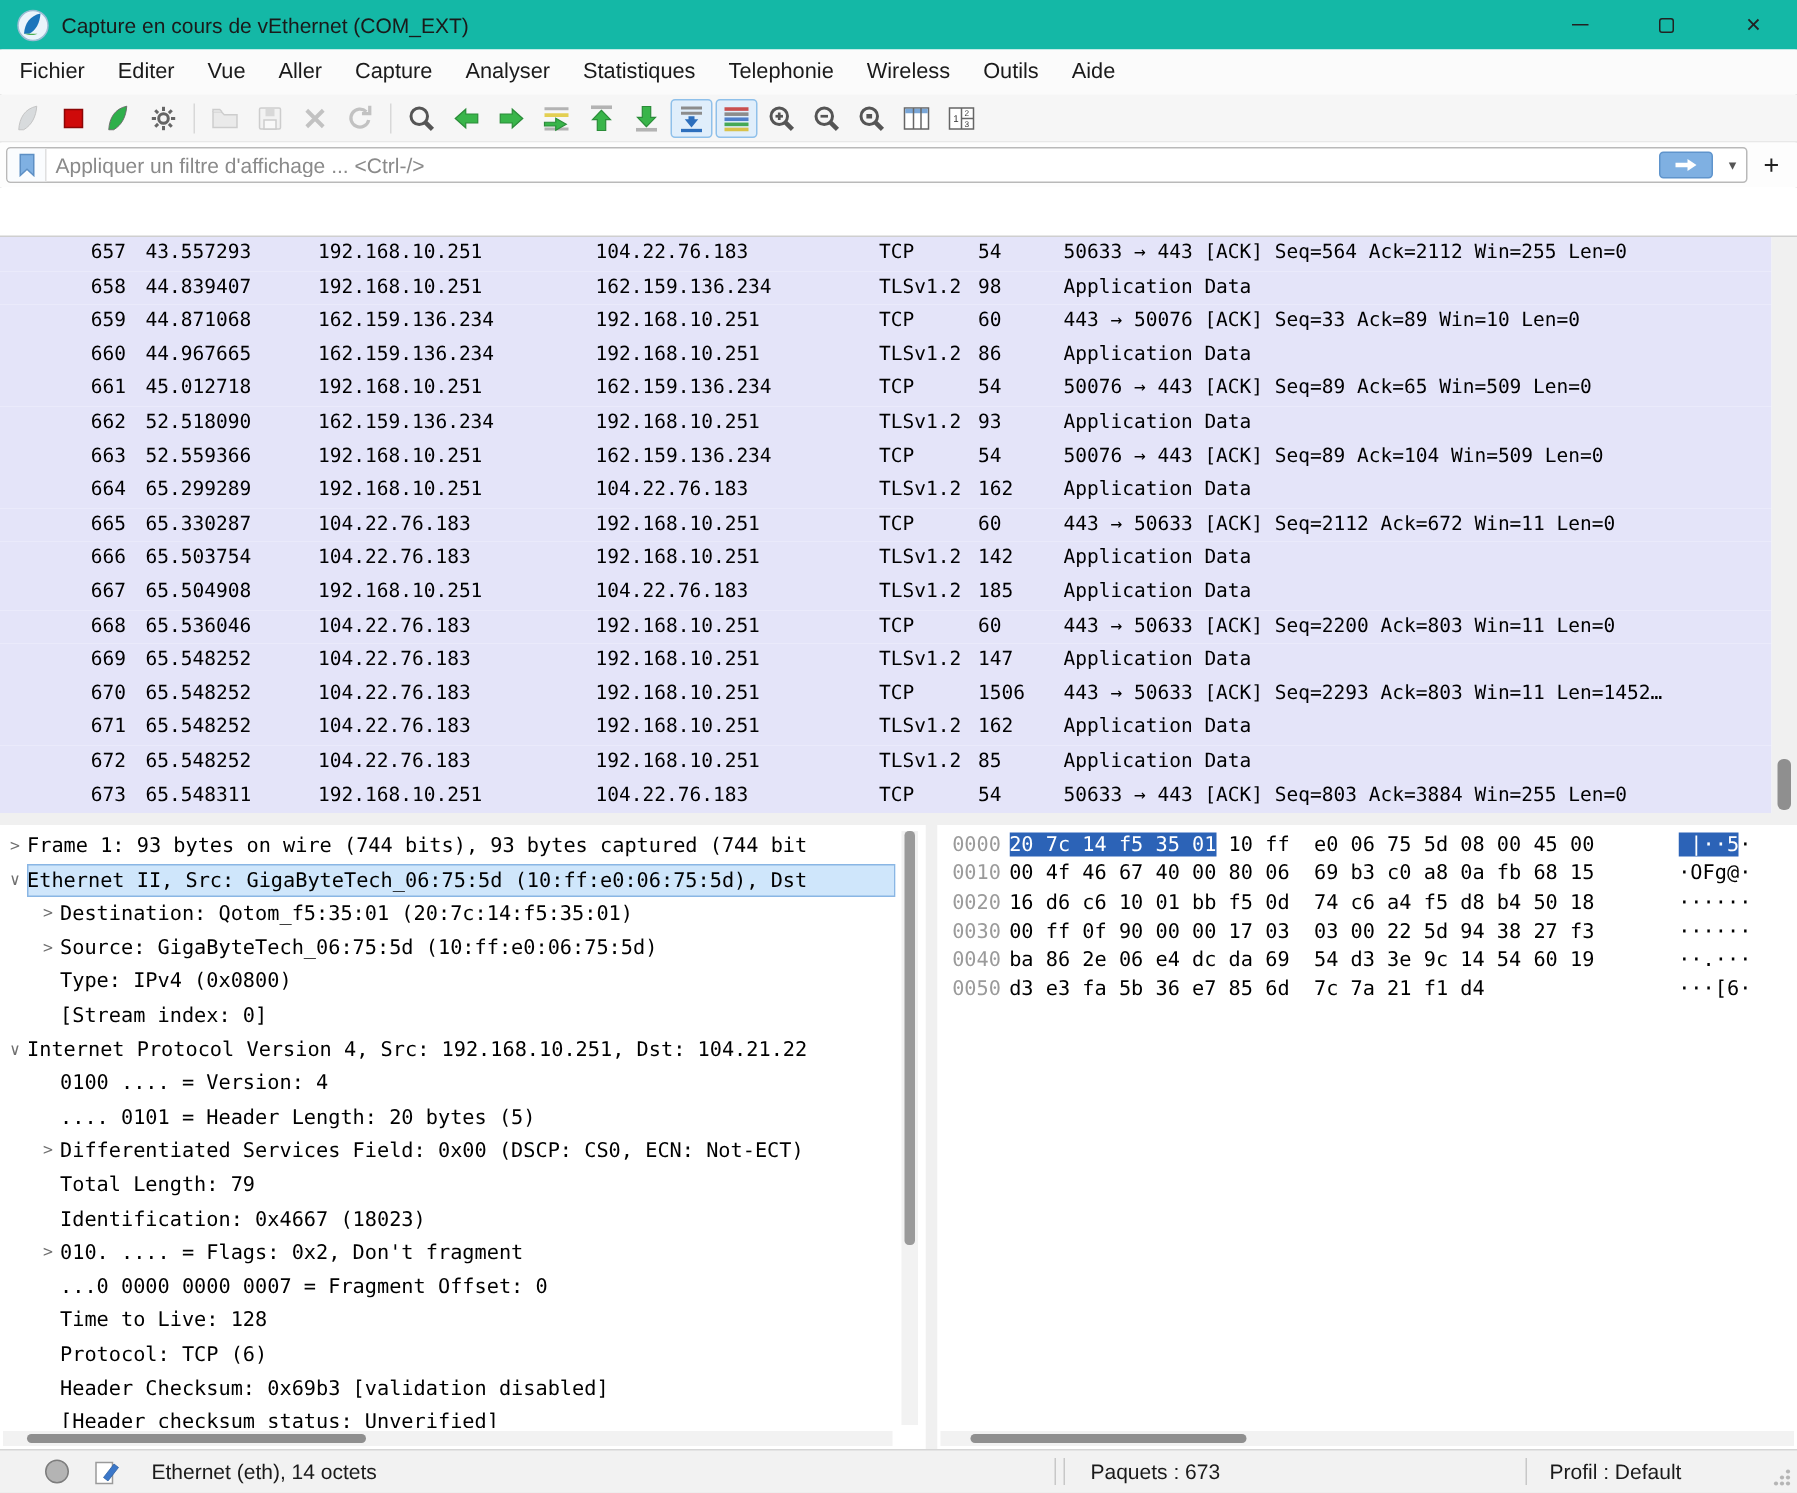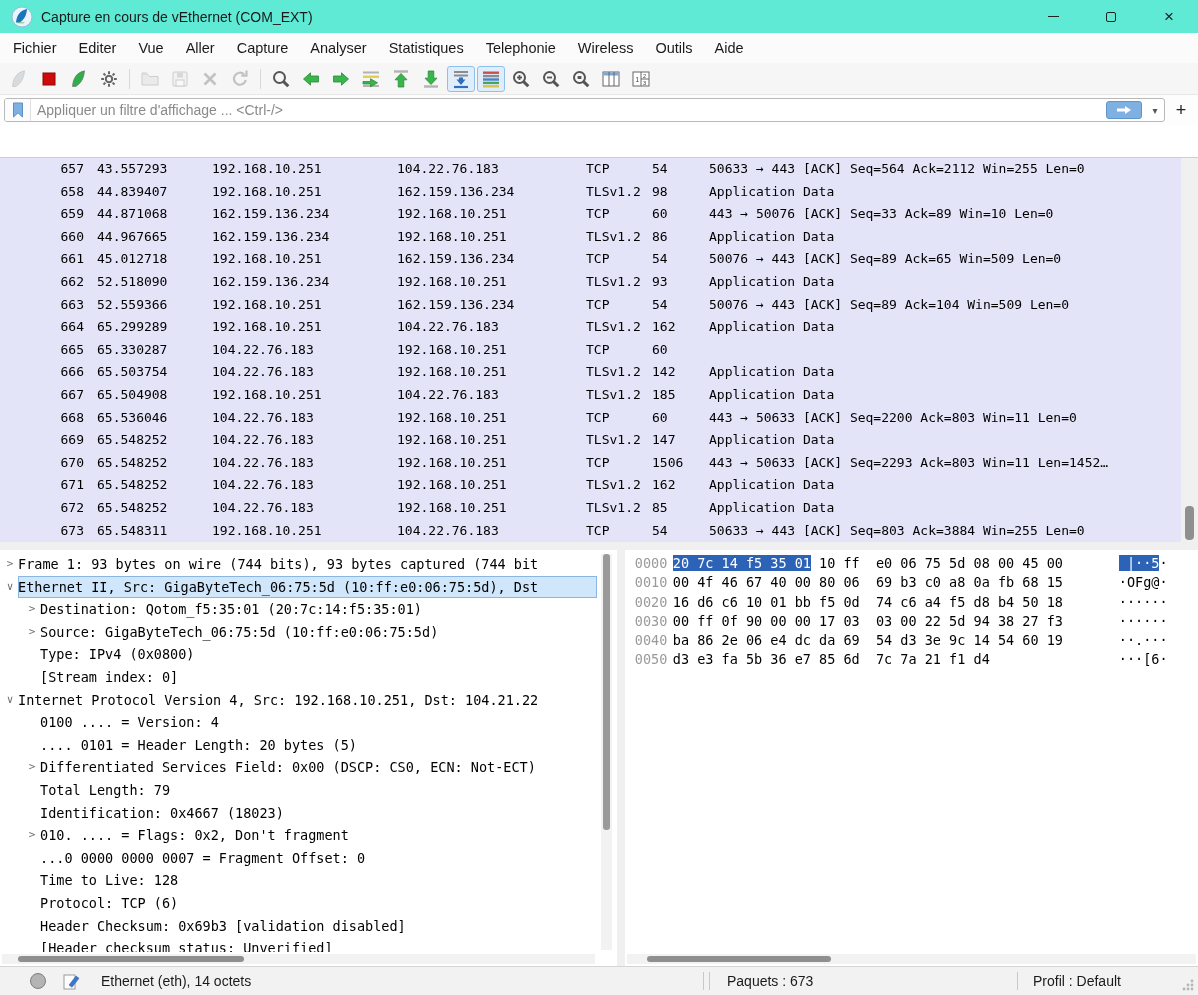--- a/index.html
+++ b/index.html
@@ -2,21 +2,21 @@
 <html><head>
 <meta charset="utf-8">
 <style>
   * { margin:0; padding:0; box-sizing:border-box; }
   html,body { width:1198px; height:995px; overflow:hidden; background:#fff;
               font-family:"Liberation Sans", sans-serif; }
   .window { position:relative; width:1198px; height:995px; background:#fff;
             box-shadow: inset 0 0 0 1px #b9b9b9; }
 
   
-  .titlebar { height:33px; background:#5eead4; display:flex; align-items:center; }
+  .titlebar { height:33px; background:#14b8a6; display:flex; align-items:center; }
   .app-icon { width:22px; height:22px; margin:0 8px 0 11px; }
   .title-text { font-size:14px; color:#1a1a1a; }
   .win-controls { margin-left:auto; display:flex; height:100%; }
   .win-btn { width:58px; height:100%; display:flex; align-items:center; justify-content:center; color:#222; }
   .min-glyph { width:11px; height:1px; background:#222; }
   .max-glyph { width:10px; height:10px; border:1px solid #222; border-radius:2px; }
   .close-glyph { font-size:17px; line-height:1; font-weight:400; }
 
   
   .menubar { height:30px; background:#fbfbfb; display:flex; align-items:center; padding-left:2px; }
@@ -407,20 +407,21 @@
           <div class="w-len">162</div>
           <div class="w-info">Application Data</div>
         </div>
         <div class="prow">
           <div class="w-no">665</div>
           <div class="w-time">65.330287</div>
           <div class="w-src">104.22.76.183</div>
           <div class="w-dst">192.168.10.251</div>
           <div class="w-proto">TCP</div>
           <div class="w-len">60</div>
+          <div class="w-info">443 → 50633 [ACK] Seq=2112 Ack=672 Win=11 Len=0</div>
         </div>
         <div class="prow">
           <div class="w-no">666</div>
           <div class="w-time">65.503754</div>
           <div class="w-src">104.22.76.183</div>
           <div class="w-dst">192.168.10.251</div>
           <div class="w-proto">TLSv1.2</div>
           <div class="w-len">142</div>
           <div class="w-info">Application Data</div>
         </div>

